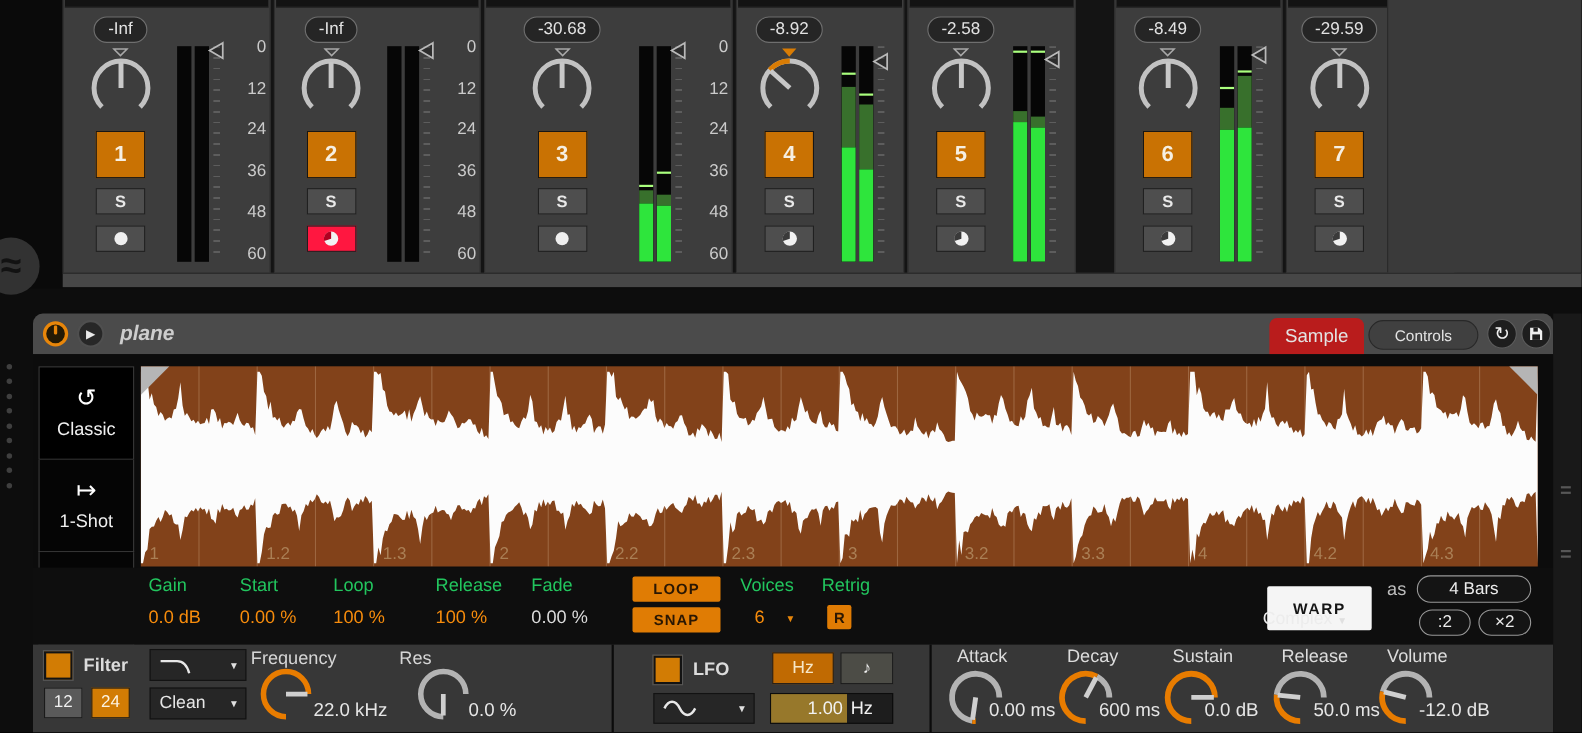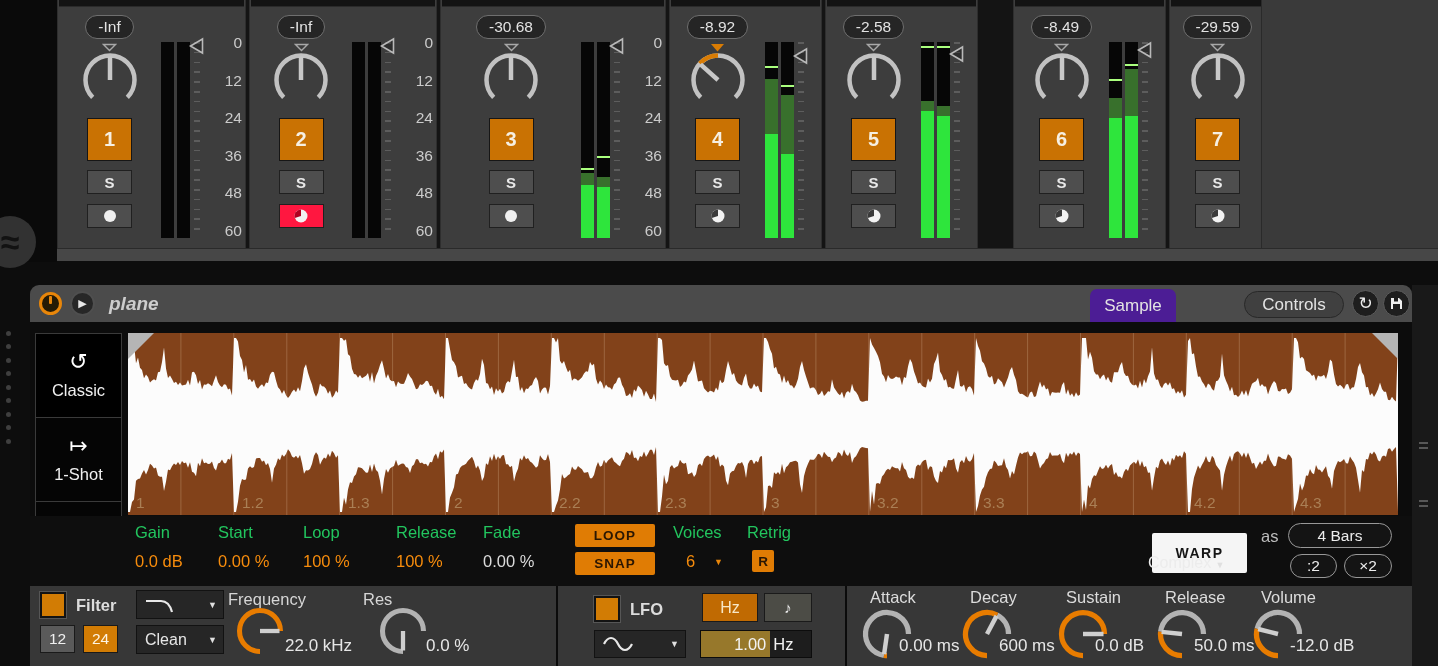--- a/index.html
+++ b/index.html
@@ -45,24 +45,24 @@
 
   
   #device{position:absolute;left:30px;top:285px;width:1382px;height:381px;}
   #device-titlebar{position:absolute;left:0;top:0;right:0;height:37px;background:#4b4b4b;border-radius:9px 9px 0 0;
     display:flex;align-items:center;}
   #device-power{position:relative;width:23px;height:23px;border-radius:50%;border:3px solid #e8860a;background:#241a05;margin-left:9px;}
   #device-power .pline{position:absolute;left:50%;top:1px;width:3px;height:8px;margin-left:-1.5px;background:#e8860a;border-radius:1px;}
   #device-preview{width:25px;height:25px;border-radius:50%;background:#272727;border:2px solid #4f4f4f;color:#e8e8e8;
     font-size:11px;display:flex;align-items:center;justify-content:center;margin-left:8px;}
   #device-title{margin-left:14px;color:#cdcdcd;font-size:19px;font-style:italic;font-weight:bold;}
-  #tab-sample{position:absolute;left:1060px;top:4px;width:86px;height:33px;background:#4c1d95;border-radius:7px 7px 0 0;
+  #tab-sample{position:absolute;left:1124px;top:4px;width:86px;height:33px;background:#b91c1c;border-radius:7px 7px 0 0;
     color:#e3e3e3;font-size:17px;display:flex;align-items:center;justify-content:center;}
   #tab-controls{position:absolute;left:1214px;top:6px;width:100px;height:27px;background:#404040;border:1.5px solid #282828;
-    border-radius:14px;color:#e3e3e3;font-size:17px;display:flex;align-items:center;justify-content:center;}
+    border-radius:14px;color:#e3e3e3;font-size:14px;display:flex;align-items:center;justify-content:center;}
   .circ-icon{position:absolute;top:5px;width:27px;height:27px;border-radius:50%;background:#1e1e1e;border:1.5px solid #5c5c5c;
     color:#efefef;display:flex;align-items:center;justify-content:center;font-size:17px;}
   #hotswap-btn{left:1322px;} #save-btn{left:1353px;}
   #device-body{position:absolute;left:0;top:37px;right:0;height:344px;background:#0c0c0c;}
 
   
   #mode-tabs{position:absolute;left:5px;top:11px;width:87px;height:253px;display:flex;flex-direction:column;}
   .mode-tab{flex:1;border:1px solid #3a3a3a;border-top:none;display:flex;flex-direction:column;align-items:center;justify-content:center;color:#f0f0f0;background:#050505;}
   .mode-tab:first-child{border-top:1px solid #3a3a3a;background:#000;}
   .mode-tab .mt-icon{font-size:22px;line-height:22px;color:#fff;margin-bottom:8px;}

